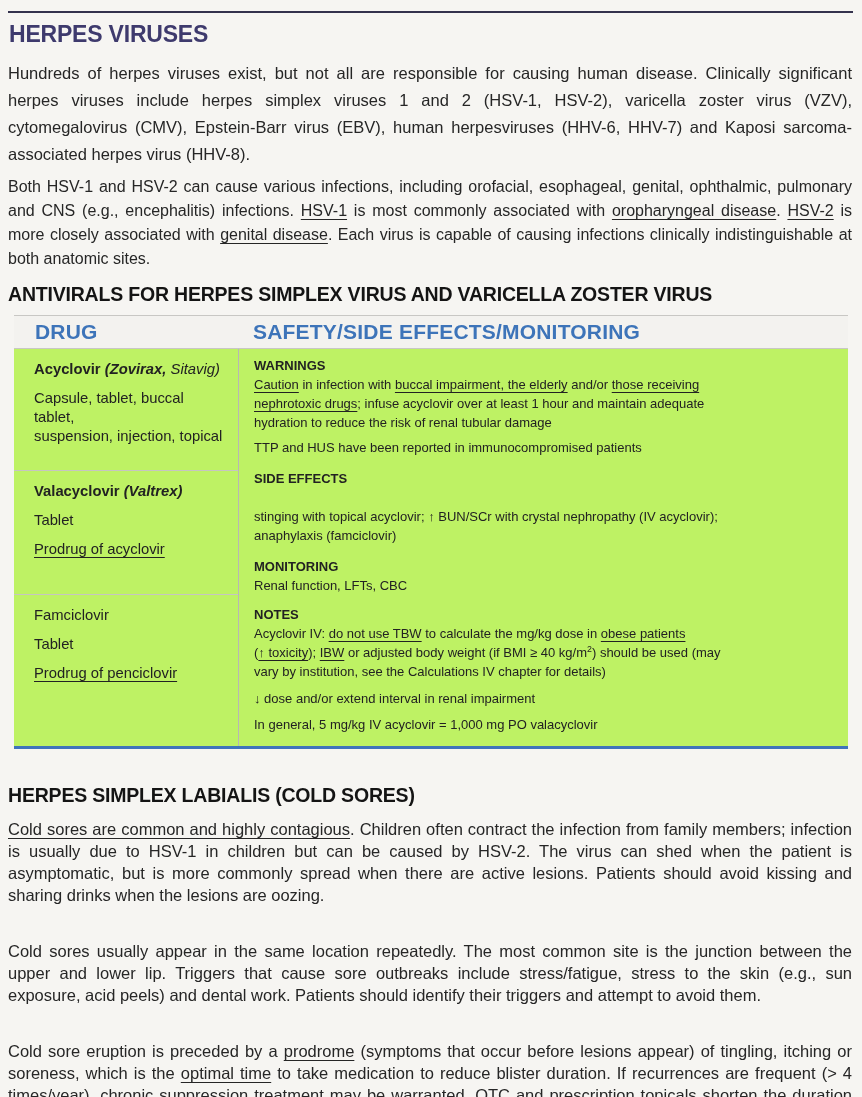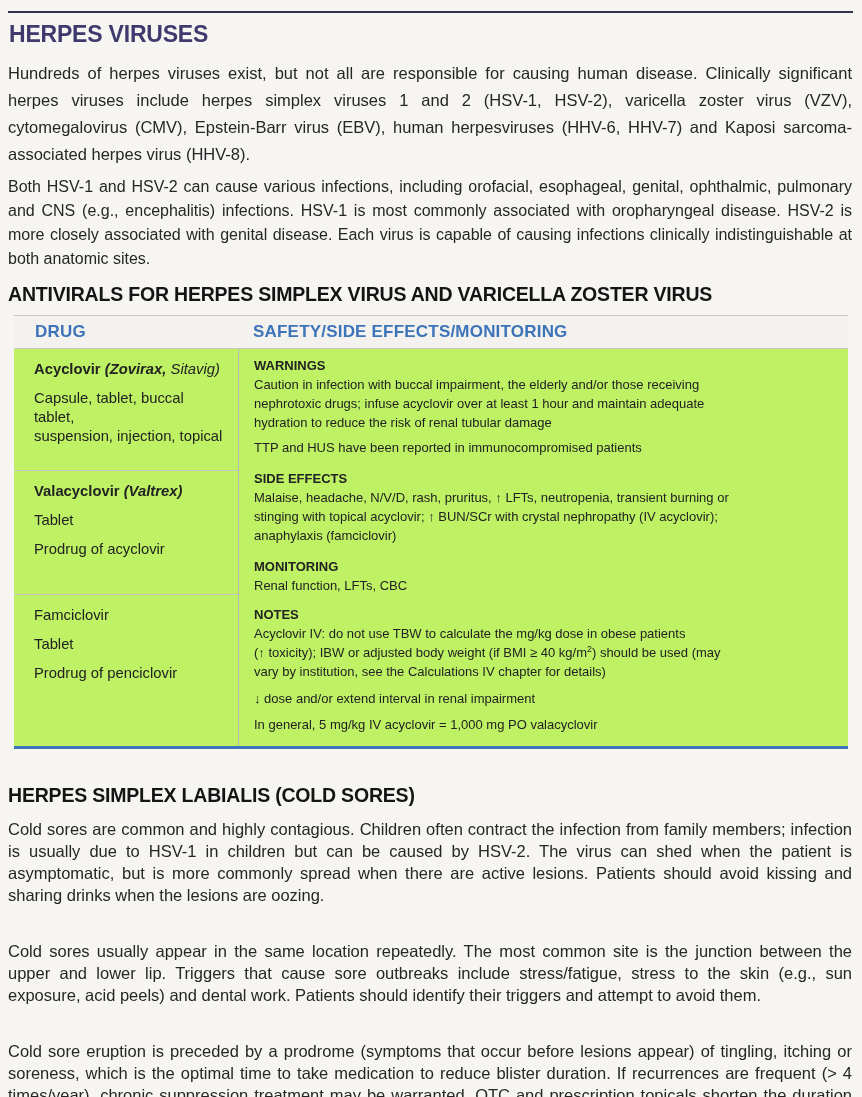--- a/index.html
+++ b/index.html
@@ -34,21 +34,21 @@
   .tight2{margin-top:34px;}
 
   
   .table{margin:10px 14px 0 14px;border-bottom:3px solid #3f74bb;}
   .thead{
     display:flex;align-items:center;height:34px;
     background:#f3f2ef;
     border-top:1px solid #c8c7c4;border-bottom:1px solid #c8c7c4;
     box-sizing:border-box;
   }
-  .th{color:#3d74b9;font-weight:700;font-size:17px;letter-spacing:0.2px;}
+  .th{color:#3d74b9;font-weight:700;font-size:21px;letter-spacing:0.2px;}
   .th-drug{width:224px;padding-left:21px;box-sizing:border-box;flex:none;}
   .th-safety{padding-left:15px;}
   .tbody{display:flex;background:#bef264;}
   .col-drug{width:224px;flex:none;display:flex;flex-direction:column;}
   .drug-cell{
     padding:11px 12px 0 20px;box-sizing:border-box;
     font-size:14.8px;line-height:19px;color:#222;
   }
   .drug-cell.r1{height:121px;}
   .drug-cell.r2{height:124px;border-top:1px solid #c6c5c2;}
@@ -61,21 +61,21 @@
   }
   .sec-h{font-weight:700;margin-top:12px;}
   .sec-h.first{margin-top:0;}
   .sp{margin:0;}
   .m6{margin-top:6px;}
   .m7{margin-top:7px;}
   .m8{margin-top:8px;}
   .m10{margin-top:10px;}
 
   
-  .u{text-underline-offset:3px;text-decoration-thickness:1px;}
+  .u{text-decoration:underline;text-underline-offset:3px;text-decoration-thickness:1px;}
   .b{font-weight:700;}
   .i{font-style:italic;}
   .sup{vertical-align:super;font-size:0.68em;line-height:0;}
 </style>
 </head>
 <body>
 
 <div class="page">
 
   <div class="top-rule"></div>
@@ -108,21 +108,21 @@
           <div class="drug-line"><span>Tablet</span></div>
           <div class="drug-line"><span class="u">Prodrug of penciclovir</span></div>
         </div>
       </div>
       <div class="col-safety">
         <div class="sec-h first">WARNINGS</div>
         <p class="sp"><span class="u">Caution</span><span> in infection with </span><span class="u">buccal impairment, the elderly</span><span> and/or </span><span class="u">those receiving</span><br><span class="u">nephrotoxic drugs</span><span>; infuse acyclovir over at least 1 hour and maintain adequate</span><br><span>hydration to reduce the risk of renal tubular damage</span></p>
         <p class="sp m6">TTP and HUS have been reported in immunocompromised patients</p>
 
         <div class="sec-h">SIDE EFFECTS</div>
-        <p class="sp"><span>Malaise, headache, N/V/D, rash, pruritus, ↑ LFTs, neutropenia, transient burning or</span><br><span>stinging with topical acyclovir; ↑ BUN/SCr with crystal nephropathy (IV acyclovir);</span><br><span>anaphylaxis (famciclovir)</span></p>
+        <p class="sp"><br><span>stinging with topical acyclovir; ↑ BUN/SCr with crystal nephropathy (IV acyclovir);</span><br><span>anaphylaxis (famciclovir)</span></p>
 
         <div class="sec-h">MONITORING</div>
         <p class="sp">Renal function, LFTs, CBC</p>
 
         <div class="sec-h m10">NOTES</div>
         <p class="sp"><span>Acyclovir IV: </span><span class="u">do not use TBW</span><span> to calculate the mg/kg dose in </span><span class="u">obese patients</span><br><span>(</span><span class="u">↑ toxicity</span><span>); </span><span class="u">IBW</span><span> or adjusted body weight (if BMI ≥ 40 kg/m</span><span class="sup">2</span><span>) should be used (may</span><br><span>vary by institution, see the Calculations IV chapter for details)</span></p>
         <p class="sp m8">↓ dose and/or extend interval in renal impairment</p>
         <p class="sp m7">In general, 5 mg/kg IV acyclovir = 1,000 mg PO valacyclovir</p>
       </div>
     </div>

